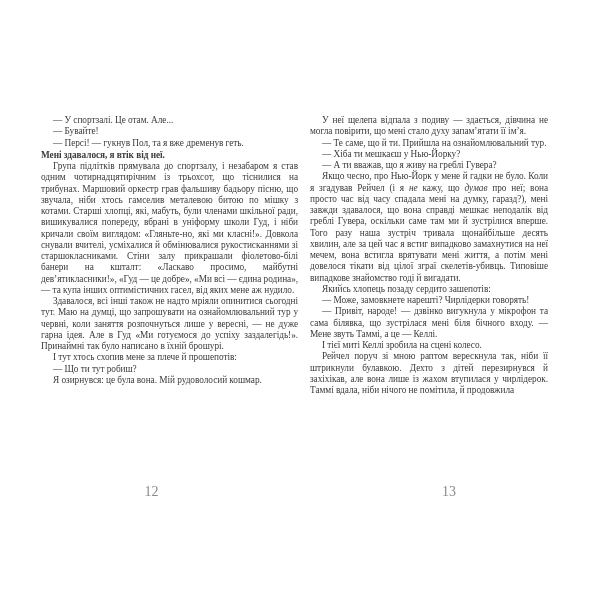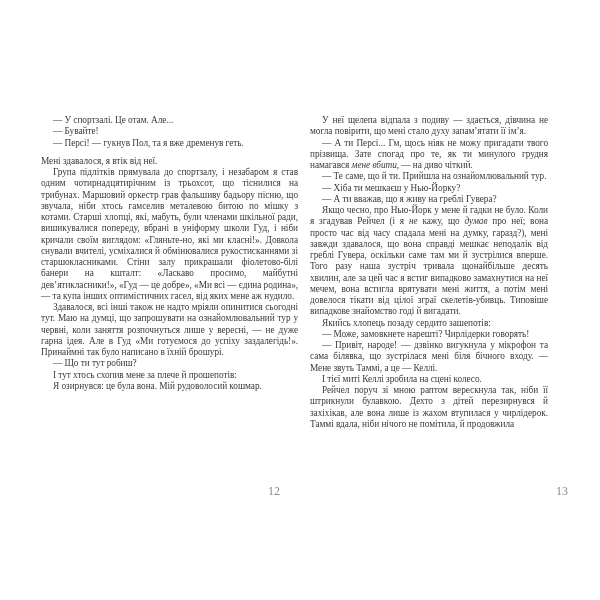--- a/index.html
+++ b/index.html
@@ -27,57 +27,56 @@
   .page-text p.para {
     margin: 0;
     padding: 0;
     font-size: 9.3px;
     line-height: 11.25px;
     text-align: justify;
     color: #3a3a3a;
     letter-spacing: -0.05px;
   }
   .page-text p.para.indent { text-indent: 12px; }
-  .page-text p.para.gap    { margin-top: 7px; }
+  .page-text p.para.gap    { margin-top: 1px; font-weight: bold; }
   .pagenum {
     position: absolute;
     top: 369px;
     left: 0;
     width: 100%;
-    text-align: right;
-    font-size: 12px;
+    text-align: center;
+    font-size: 14px;
     color: #8a8a8a;
   }
   .page-left  .pagenum { transform: translateX(-18px); }
   .page-right .pagenum { transform: translateX(20px); font-family: Liberation Serif, serif; }
 </style>
 </head>
 <body>
 
 <div class="spread">
 
   <div class="page page-left">
     <div class="page-text">
         <p class="para indent">— У спортзалі. Це отам. Але...</p>
         <p class="para indent">— Бувайте!</p>
         <p class="para indent">— Персі! — гукнув Пол, та я вже дременув геть.</p>
         <p class="para gap">Мені здавалося, я втік від неї.</p>
         <p class="para indent">Група підлітків прямувала до спортзалу, і незабаром я став одним чотирнадцятирічним із трьохсот, що тіснилися на трибунах. Маршовий оркестр грав фальшиву бадьору пісню, що звучала, ніби хтось гамселив металевою битою по мішку з котами. Старші хлопці, які, мабуть, були членами шкільної ради, вишикувалися попереду, вбрані в уніформу школи Гуд, і ніби кричали своїм виглядом: «Гляньте-но, які ми класні!». Довкола снували вчителі, усміхалися й обмінювалися рукостисканнями зі старшокласниками. Стіни залу прикрашали фіолетово-білі банери на кшталт: «Ласкаво просимо, майбутні дев’ятикласники!», «Гуд — це добре», «Ми всі — єдина родина», — та купа інших оптимістичних гасел, від яких мене аж нудило.</p>
         <p class="para indent">Здавалося, всі інші також не надто мріяли опинитися сьогодні тут. Маю на думці, що запрошувати на ознайомлювальний тур у червні, коли заняття розпочнуться лише у вересні, — не дуже гарна ідея. Але в Гуд «Ми готуємося до успіху заздалегідь!». Принаймні так було написано в їхній брошурі.</p>
+        <p class="para indent">І тут хтось схопив мене за плече й прошепотів:</p>
         <p class="para indent">— Що ти тут робиш?</p>
-        <p class="para indent">І тут хтось схопив мене за плече й прошепотів:</p>
         <p class="para indent">Я озирнувся: це була вона. Мій рудоволосий кошмар.</p>
       </div>
     <div class="pagenum">12</div>
   </div>
 
   <div class="page page-right">
     <div class="page-text">
         <p class="para indent">У неї щелепа відпала з подиву — здається, дівчина не могла повірити, що мені стало духу запам’ятати її ім’я.</p>
-        <p class="para indent">— А ти Персі... Гм, щось ніяк не можу пригадати твого прізвища. Зате спогад про те, як ти минулого грудня намагався <i>мене вбити</i>, — на диво чіткий.</p>
         <p class="para indent">— Те саме, що й ти. Прийшла на ознайомлювальний тур.</p>
         <p class="para indent">— Хіба ти мешкаєш у Нью-Йорку?</p>
         <p class="para indent">— А ти вважав, що я живу на греблі Гувера?</p>
         <p class="para indent">Якщо чесно, про Нью-Йорк у мене й гадки не було. Коли я згадував Рейчел (і я <i>не</i> кажу, що <i>думав</i> про неї; вона просто час від часу спадала мені на думку, гаразд?), мені завжди здавалося, що вона справді мешкає неподалік від греблі Гувера, оскільки саме там ми й зустрілися вперше. Того разу наша зустріч тривала щонайбільше десять хвилин, але за цей час я встиг випадково замахнутися на неї мечем, вона встигла врятувати мені життя, а потім мені довелося тікати від цілої зграї скелетів-убивць. Типовіше випадкове знайомство годі й вигадати.</p>
         <p class="para indent">Якийсь хлопець позаду сердито зашепотів:</p>
         <p class="para indent">— Може, замовкнете нарешті? Чирлідерки говорять!</p>
         <p class="para indent">— Привіт, народе! — дзвінко вигукнула у мікрофон та сама білявка, що зустрілася мені біля бічного входу. — Мене звуть Таммі, а це — Келлі.</p>
         <p class="para indent">І тієї миті Келлі зробила на сцені колесо.</p>
         <p class="para indent">Рейчел поруч зі мною раптом верескнула так, ніби її штрикнули булавкою. Дехто з дітей перезирнувся й захіхікав, але вона лише із жахом втупилася у чирлідерок. Таммі вдала, ніби нічого не помітила, й продовжила</p>
       </div>

